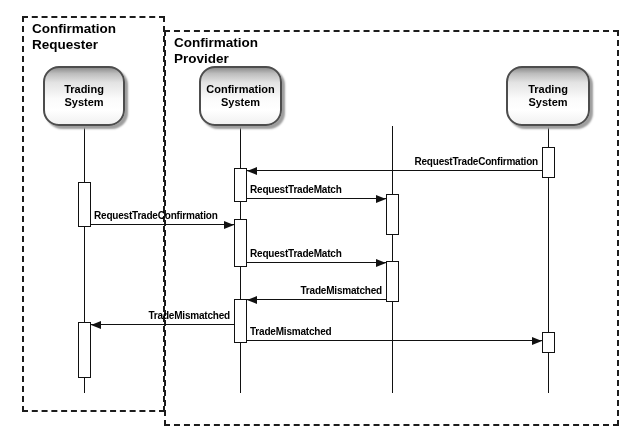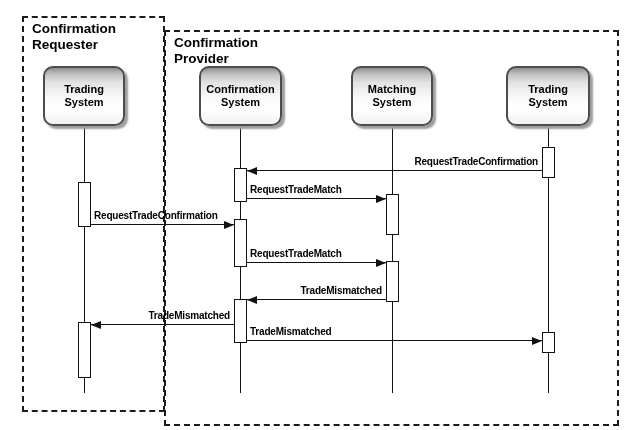--- a/index.html
+++ b/index.html
@@ -10,21 +10,21 @@
   .frame {
     position:absolute; border:2px dashed #1c1c1c; background:transparent;
     box-sizing:border-box;
   }
   .frame-title {
     position:absolute; top:3px; left:8px; width:112px;
     font-weight:bold; font-size:13.5px; line-height:16px; color:#000;
   }
   .head {
     position:absolute; top:66px; height:60px; box-sizing:border-box;
-    border:2px solid #4d4d4d; border-radius:10px;
+    border:2px solid #4d4d4d; border-radius:16px;
     background:linear-gradient(180deg,#8e8e8e 0%,#bdbdbd 10%,#e3e3e3 26%,#fbfbfb 55%,#ffffff 75%,#f1f1f1 100%);
     box-shadow:3px 3px 2px #9e9e9e;
     display:flex; align-items:center; justify-content:center; text-align:center;
     font-weight:bold; font-size:11px; line-height:13px; color:#000;
   }
   .lifeline {
     position:absolute; top:126px; height:267px; width:1.5px; background:#111;
   }
   .bar {
     position:absolute; width:13px; background:#fff; border:1.5px solid #111;
@@ -62,23 +62,20 @@
   <div class="lifeline" style="left:83.5px;"></div>
   <div class="lifeline" style="left:239.5px;"></div>
   <div class="lifeline" style="left:391.5px;"></div>
   <div class="lifeline" style="left:547.5px;"></div>
 
   <div class="head" style="left:43px; width:82px;">
     <span>Trading System</span>
   </div>
   <div class="head" style="left:199px; width:83px;justify-content:center;">
     <span>Confirmation System</span>
-  </div>
-  <div class="head" style="left:351px; width:82px;">
-    <span>Matching System</span>
   </div>
   <div class="head" style="left:506px; width:84px;">
     <span>Trading System</span>
   </div>
 
   <div class="bar" style="left:78px;  top:182px; height:45px;"></div>
   <div class="bar" style="left:78px;  top:322px; height:56px;"></div>
   <div class="bar" style="left:234px; top:168px; height:34px;"></div>
   <div class="bar" style="left:234px; top:219px; height:48px;"></div>
   <div class="bar" style="left:234px; top:299px; height:44px;"></div>

